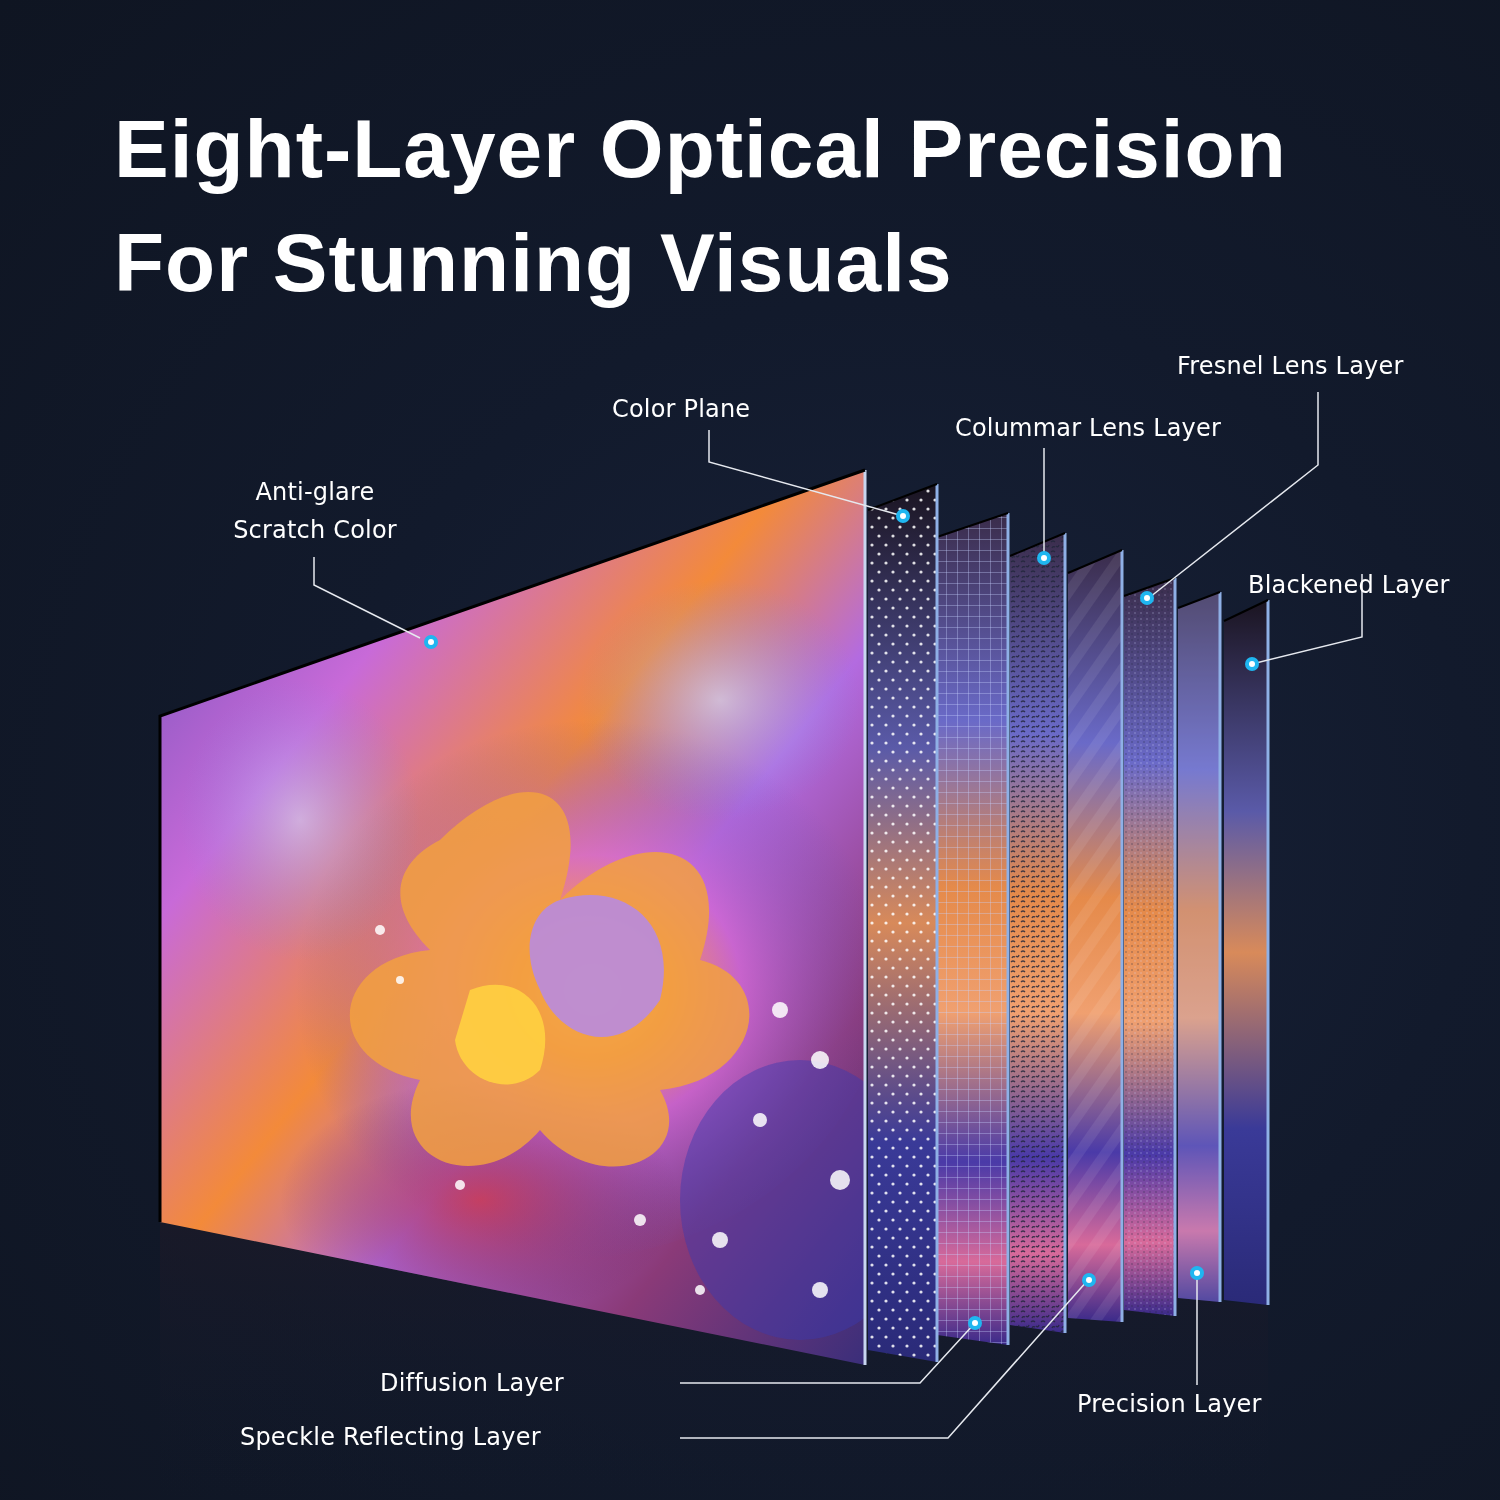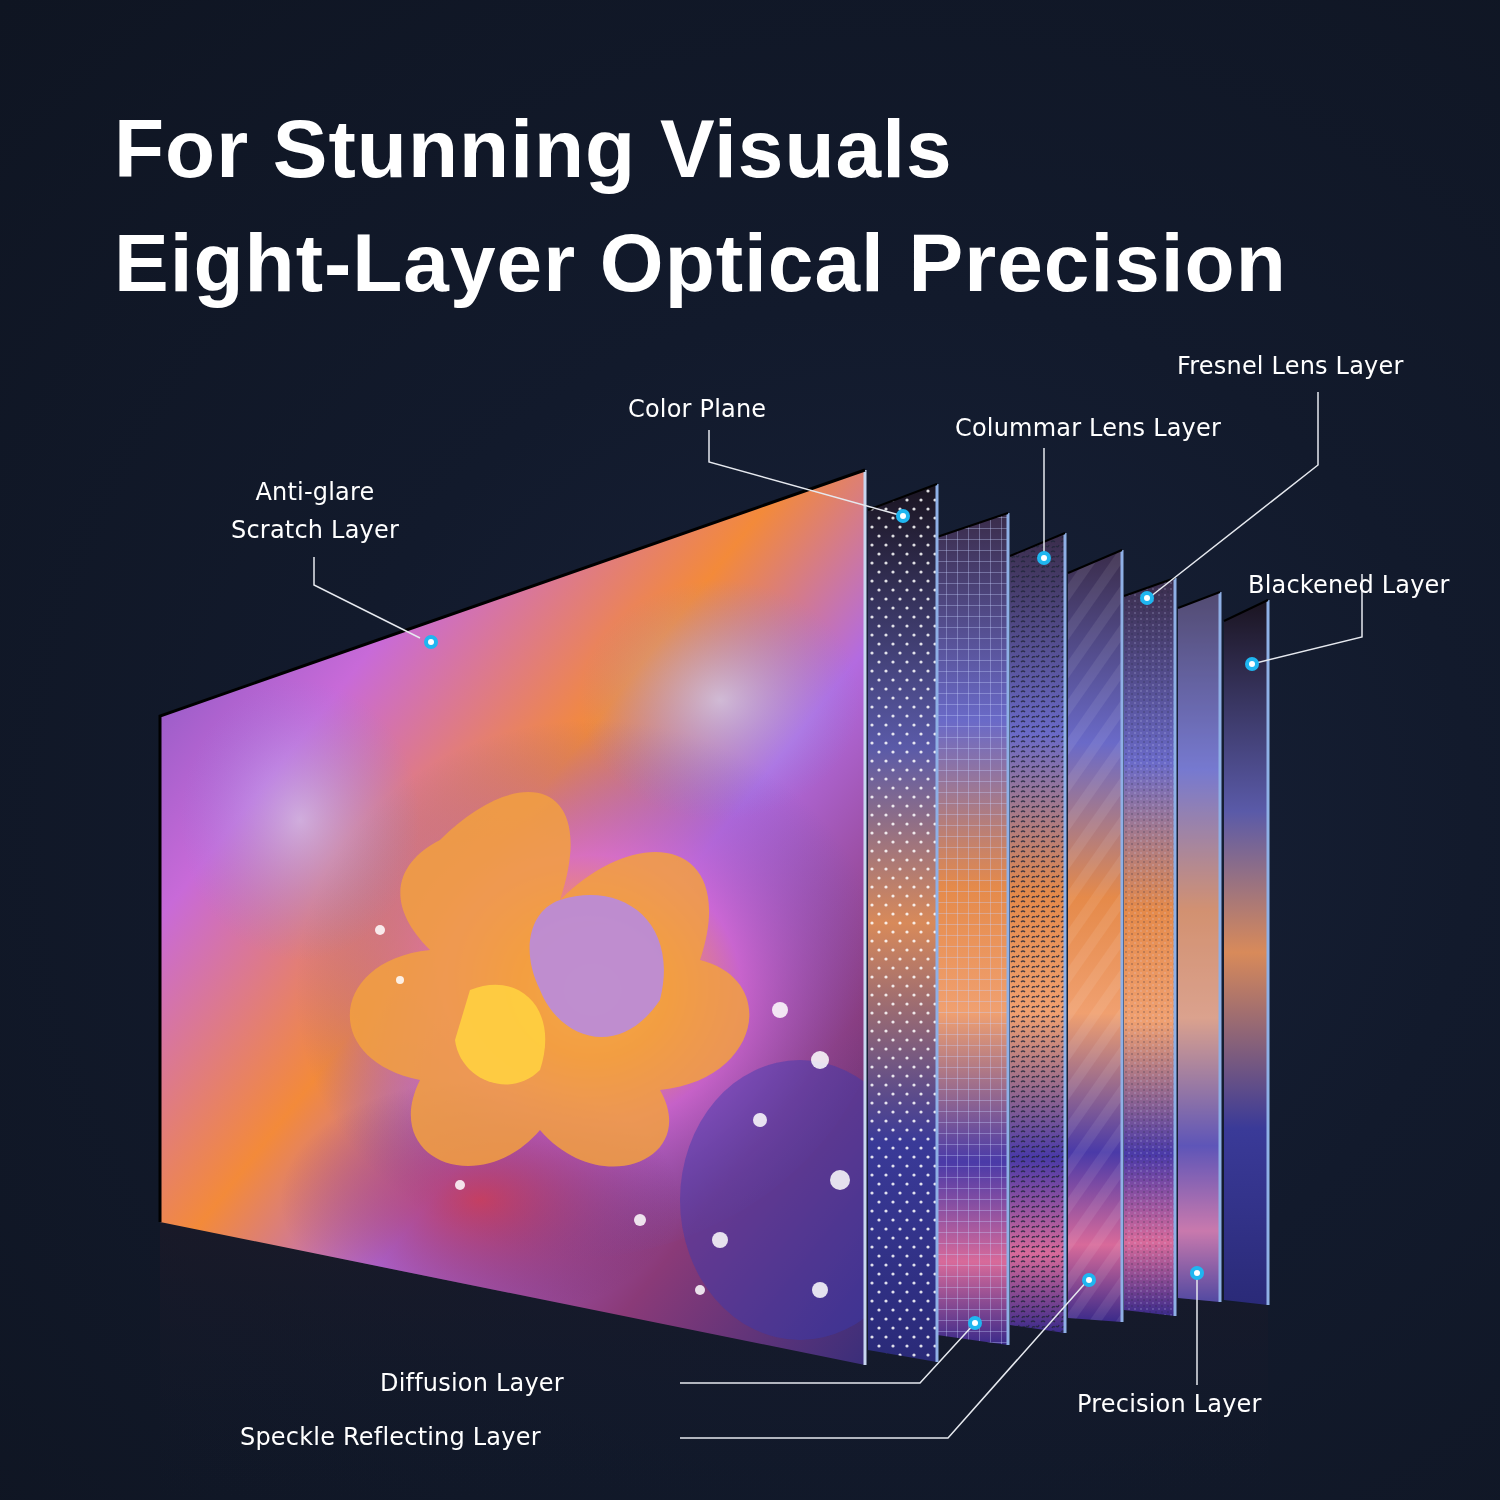--- a/index.html
+++ b/index.html
@@ -22,22 +22,22 @@
     position: absolute; color: #ffffff; font-size: 24px; line-height: 38px;
     white-space: nowrap; font-family: "DejaVu Sans", sans-serif; letter-spacing: 0.2px;
   }
   .label.center { text-align: center; }
   .label.right { text-align: left; }
 </style>
 </head>
 <body>
 
 <div class="title">
+  <div>Eight-Layer Optical Precision</div>
   <div>For Stunning Visuals</div>
-  <div>Eight-Layer Optical Precision</div>
 </div>
 
 <svg class="stage" width="1500" height="1500" viewBox="0 0 1500 1500">
   <defs>
     <linearGradient id="imgGrad" x1="0" y1="0" x2="1" y2="1">
       <stop offset="0" stop-color="#6a4fb8"></stop>
       <stop offset="0.25" stop-color="#c86ad8"></stop>
       <stop offset="0.45" stop-color="#f38a3a"></stop>
       <stop offset="0.6" stop-color="#b36be0"></stop>
       <stop offset="0.8" stop-color="#8a3a78"></stop>
@@ -220,21 +220,21 @@
       </g>
     <g>
         <circle cx="1197" cy="1273" r="7" fill="#1fb6f0"></circle>
         <circle cx="1197" cy="1273" r="3" fill="#fff"></circle>
       </g>
   </g>
 </svg>
 
 <div class="label center" style="left:200px; top:473px; width:230px;">
   <div>Anti-glare</div>
-  <div>Scratch Layer</div>
+  <div>Scratch Color</div>
 </div>
-<div class="label" style="left:628px; top:390px;">Color Plane</div>
+<div class="label" style="left:612px; top:390px;">Color Plane</div>
 <div class="label" style="left:908px; top:409px;margin-left:47px;">Colummar Lens Layer</div>
 <div class="label" style="left:1177px; top:347px;">Fresnel Lens Layer</div>
 <div class="label" style="left:1248px; top:531px;margin-top:35px;">Blackened Layer</div>
 <div class="label right" style="left:380px; top:1364px; width:280px;">Diffusion Layer</div>
 <div class="label right" style="left:240px; top:1418px; width:420px;">Speckle Reflecting Layer</div>
 <div class="label" style="left:1077px; top:1385px;">Precision Layer</div>
 
 </body></html>

